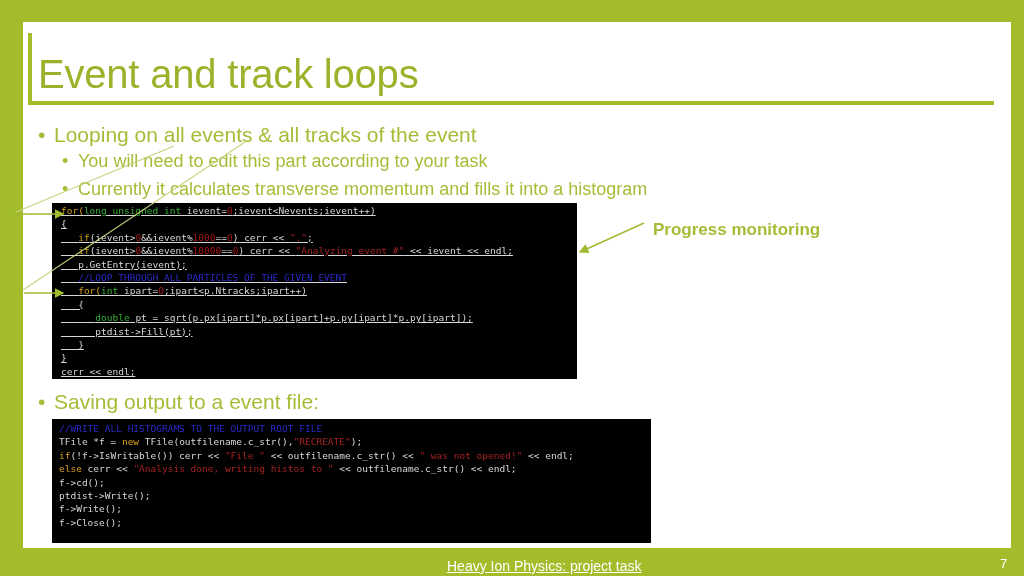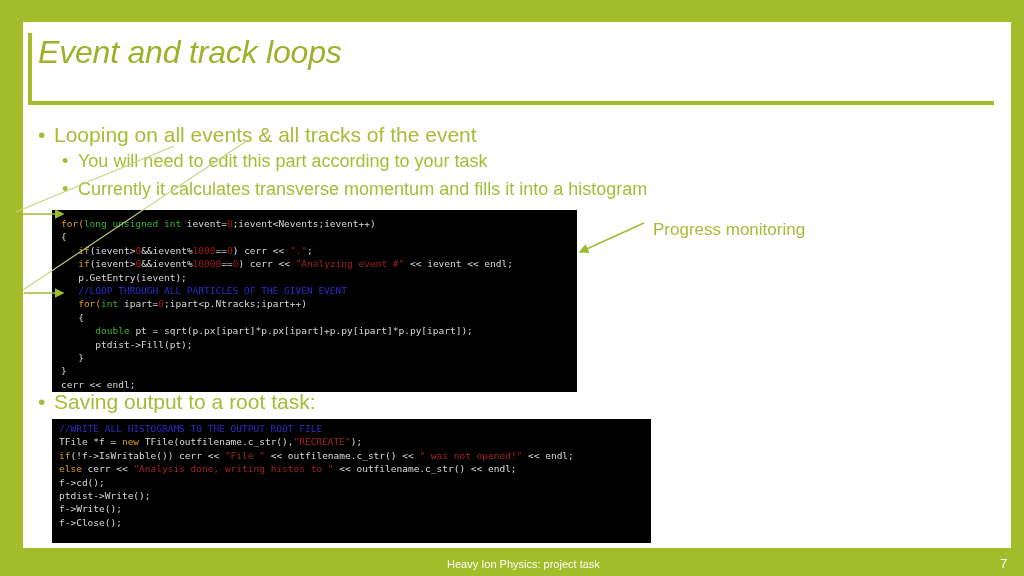--- a/index.html
+++ b/index.html
@@ -50,28 +50,27 @@
     background: #a2bc2a;
   }
   .title-rule-h {
     position: absolute;
     left: 28px; top: 101px;
     width: 966px; height: 4px;
     background: #a2bc2a;
   }
   .slide-title {
     position: absolute;
-    left: 38px; top: 26px;
-    font-size: 32px;
+    left: 38px; top: 48px;
+    font-size: 40px;
     line-height: 52px;
     color: #9bb22b;
     font-weight: normal;
     letter-spacing: -0.2px;
     white-space: nowrap;
-    font-style: italic;
   }
   
   .bullet {
     position: absolute;
     color: #a4bd37;
     font-weight: normal;
     white-space: nowrap;
   }
   .bullet .dot {
     display: inline-block;
@@ -90,23 +89,24 @@
     position: absolute;
     background: #000000;
     color: #d8d8d8;
     font-family: "DejaVu Sans Mono", monospace;
     font-size: 9.5px;
     line-height: 13.4px;
     white-space: pre;
     overflow: hidden;
   }
   #code-event-loop {
-    left: 52px; top: 210px;
+    left: 52px; top: 203px;
     width: 516px; height: 175px;
-    padding: 7px 0 0 9px;
+    padding: 1px 0 0 9px;
+    text-decoration: underline;
   }
   #code-save-root {
     left: 52px; top: 419px;
     width: 592px; height: 109px;
     padding: 3px 0 12px 7px;
   }
   .code-block .ln { display: block; }
   .kw      { color: #35b135; }   
   .kwo     { color: #d4a017; }   
   .knew    { color: #d4a017; margin-top: 45px; }   
@@ -116,34 +116,36 @@
   .pl      { color: #d8d8d8; }   
 
   
   #annotation-progress {
     position: absolute;
     left: 653px; top: 219px;
     font-size: 17px;
     line-height: 22px;
     color: #a4bd37;
     white-space: nowrap;
+    font-weight: bold;
   }
   .overlay-svg {
     position: absolute;
     left: 0; top: 0;
     width: 1024px; height: 576px;
     pointer-events: none;
   }
   
   .footer-text {
     position: absolute;
     left: 447px; top: 558px;
-    font-size: 11px;
+    font-size: 14px;
     color: #ffffff;
     white-space: nowrap;
+    text-decoration: underline;
   }
   .page-number {
     position: absolute;
     left: 1000px; top: 556px;
     font-size: 13px;
     color: #ffffff;
     white-space: nowrap;
   }
 </style>
 </head>
@@ -161,21 +163,21 @@
   <div class="slide-title">Event and track loops</div>
 
   <div class="bullet lvl1" id="bullet-loop"><span class="dot">•</span><span>Looping on all events &amp; all tracks of the event</span></div>
 
   <div class="bullet lvl2" id="bullet-edit"><span class="dot">•</span><span>You will need to edit this part according to your task</span></div>
 
   <div class="bullet lvl2" id="bullet-currently"><span class="dot">•</span><span>Currently it calculates transverse momentum and fills it into a histogram</span></div>
 
   <div class="code-block" id="code-event-loop"><span class="ln"><span class="kwo">for(</span><span class="kw">long unsigned int</span><span class="pl"> ievent=</span><span class="num">0</span><span class="pl">;ievent&lt;Nevents;ievent++)</span></span><span class="ln"><span class="pl">{</span></span><span class="ln"><span class="pl">   </span><span class="kwo">if</span><span class="pl">(ievent&gt;</span><span class="num">0</span><span class="pl">&amp;&amp;ievent%</span><span class="num">1000</span><span class="pl">==</span><span class="num">0</span><span class="pl">) cerr &lt;&lt; </span><span class="str">"."</span><span class="pl">;</span></span><span class="ln"><span class="pl">   </span><span class="kwo">if</span><span class="pl">(ievent&gt;</span><span class="num">0</span><span class="pl">&amp;&amp;ievent%</span><span class="num">10000</span><span class="pl">==</span><span class="num">0</span><span class="pl">) cerr &lt;&lt; </span><span class="str">"Analyzing event #"</span><span class="pl"> &lt;&lt; ievent &lt;&lt; endl;</span></span><span class="ln"><span class="pl">   p.GetEntry(ievent);</span></span><span class="ln"><span class="cmt">   //LOOP THROUGH ALL PARTICLES OF THE GIVEN EVENT</span></span><span class="ln"><span class="pl">   </span><span class="kwo">for(</span><span class="kw">int</span><span class="pl"> ipart=</span><span class="num">0</span><span class="pl">;ipart&lt;p.Ntracks;ipart++)</span></span><span class="ln"><span class="pl">   {</span></span><span class="ln"><span class="pl">      </span><span class="kw">double</span><span class="pl"> pt = sqrt(p.px[ipart]*p.px[ipart]+p.py[ipart]*p.py[ipart]);</span></span><span class="ln"><span class="pl">      ptdist-&gt;Fill(pt);</span></span><span class="ln"><span class="pl">   }</span></span><span class="ln"><span class="pl">}</span></span><span class="ln"><span class="pl">cerr &lt;&lt; endl;</span></span></div>
 
-  <div class="bullet lvl1" id="bullet-saving"><span class="dot">•</span><span>Saving output to a root task:</span></div>
+  <div class="bullet lvl1" id="bullet-saving"><span class="dot">•</span><span>Saving output to a event file:</span></div>
 
   <div class="code-block" id="code-save-root"><span class="ln"><span class="cmt">//WRITE ALL HISTOGRAMS TO THE OUTPUT ROOT FILE</span></span><span class="ln"><span class="pl">TFile *f = </span><span class="knew">new</span><span class="pl"> TFile(outfilename.c_str(),</span><span class="str">"RECREATE"</span><span class="pl">);</span></span><span class="ln"><span class="kwo">if</span><span class="pl">(!f-&gt;IsWritable()) cerr &lt;&lt; </span><span class="str">"File "</span><span class="pl"> &lt;&lt; outfilename.c_str() &lt;&lt; </span><span class="str">" was not opened!"</span><span class="pl"> &lt;&lt; endl;</span></span><span class="ln"><span class="kwo">else</span><span class="pl"> cerr &lt;&lt; </span><span class="str">"Analysis done, writing histos to "</span><span class="pl"> &lt;&lt; outfilename.c_str() &lt;&lt; endl;</span></span><span class="ln"><span class="pl">f-&gt;cd();</span></span><span class="ln"><span class="pl">ptdist-&gt;Write();</span></span><span class="ln"><span class="pl">f-&gt;Write();</span></span><span class="ln"><span class="pl">f-&gt;Close();</span></span></div>
 
   <div id="annotation-progress">Progress monitoring</div>
 
   <svg class="overlay-svg">
     <defs>
       <marker id="ah" markerWidth="7" markerHeight="7" refX="6" refY="3.5" orient="auto">
         <polygon points="0 0, 7 3.5, 0 7" fill="#9fbb30"></polygon>
       </marker>

